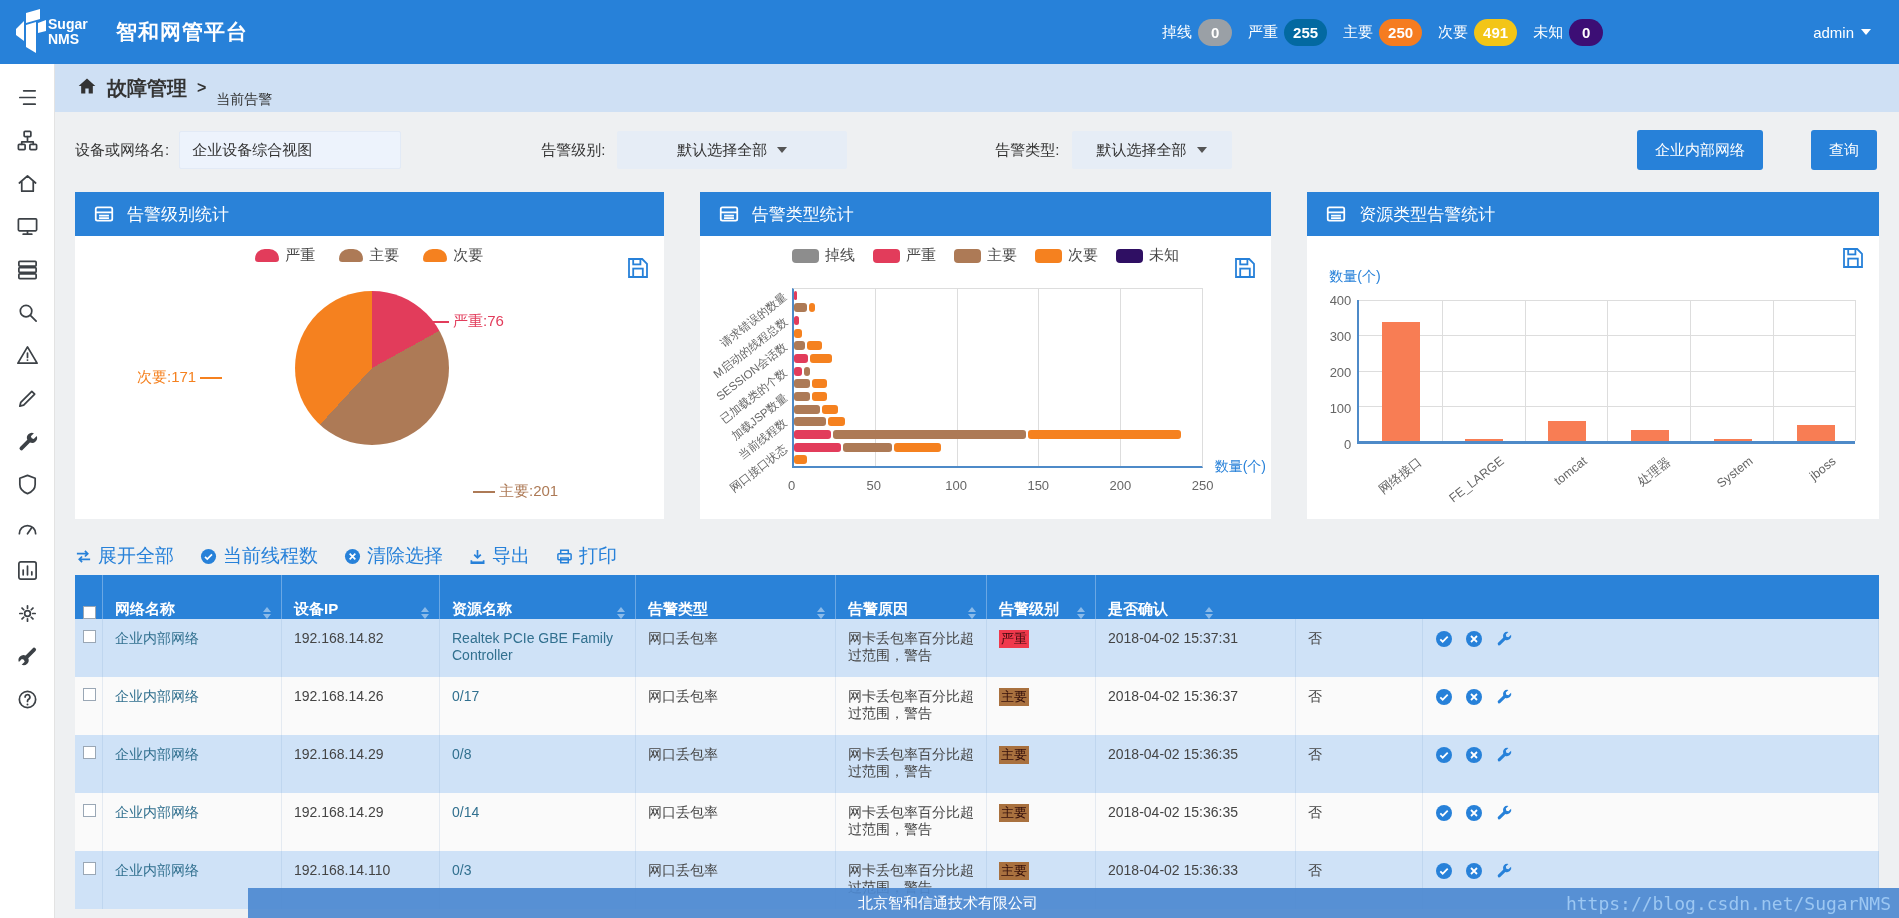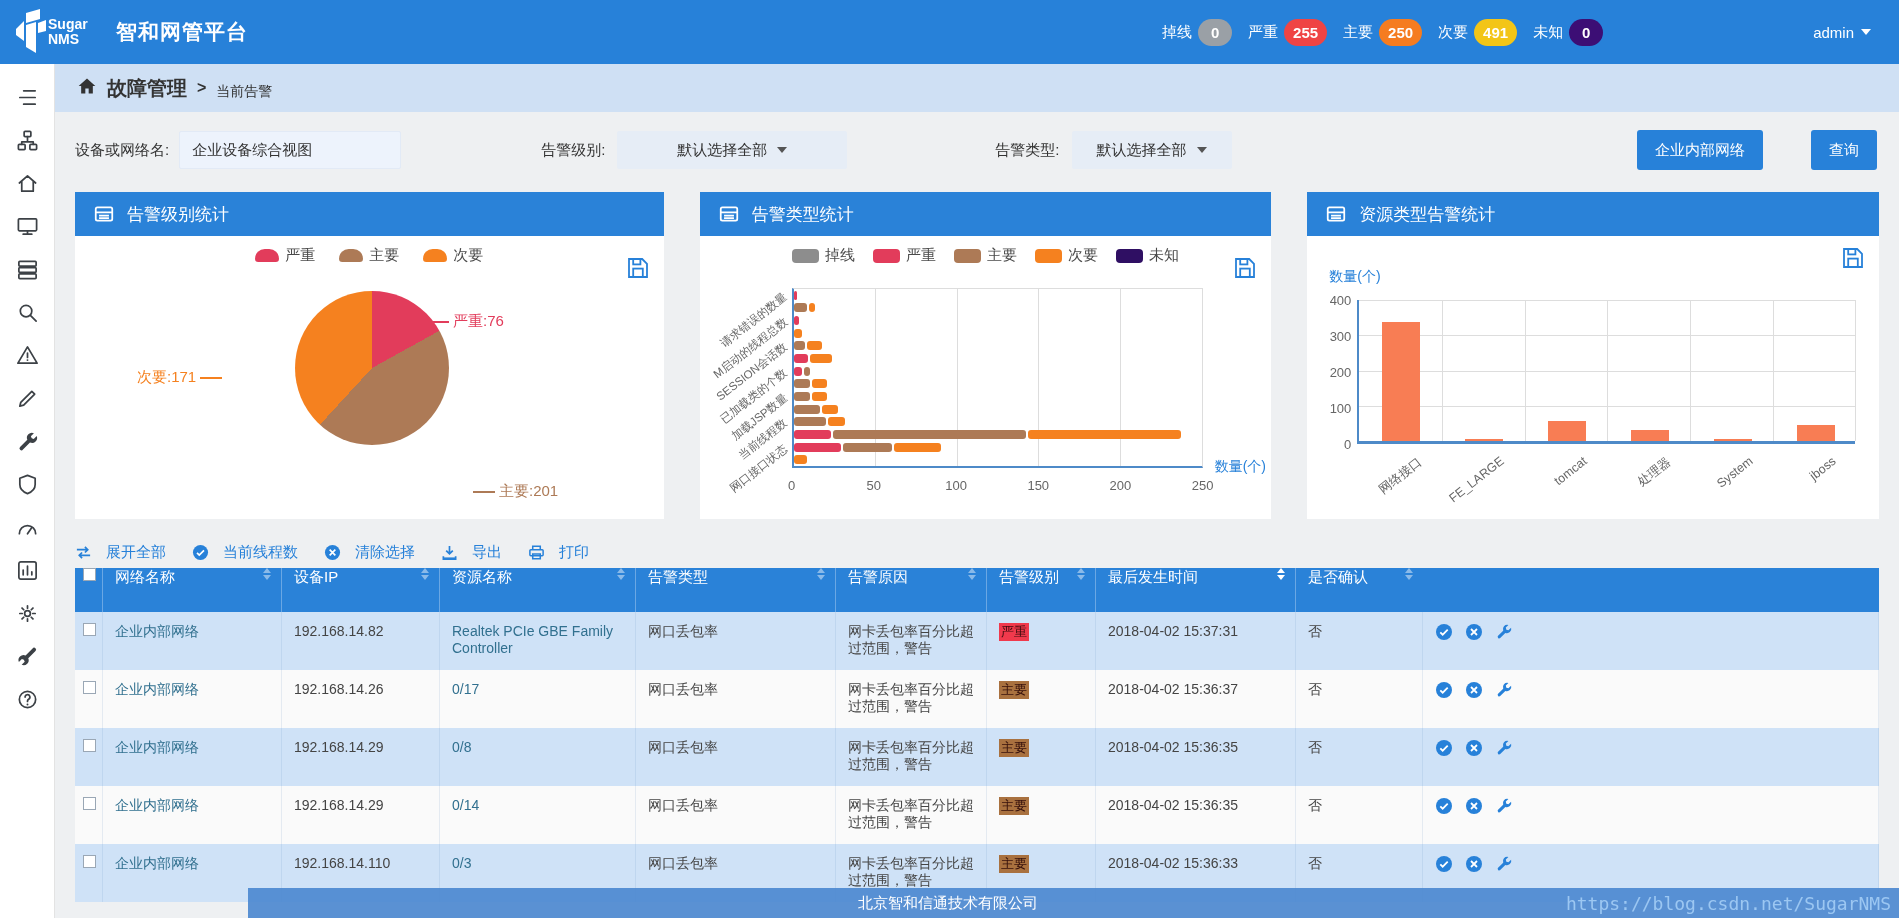--- a/index.html
+++ b/index.html
@@ -25,21 +25,21 @@
     border-right:1px solid #e3e3e3; z-index:20; display:flex; flex-direction:column; align-items:center; padding-top:12px; }
   .side-item { width:55px; height:43px; display:flex; align-items:center; justify-content:center; cursor:pointer; }
   .side-item svg { width:23px; height:23px; }
 
   
   .main { position:fixed; left:55px; top:64px; right:0; bottom:0; background:#eef0f2; overflow:hidden; }
   .breadcrumb-bar { height:48px; background:#cfe0f4; display:flex; align-items:center; padding-left:22px; gap:10px; }
   .bc-home svg { width:20px; height:20px; }
   .bc-section { font-size:20px; font-weight:bold; color:#333; }
   .bc-sep { font-size:16px; color:#333; font-weight:bold; }
-  .bc-page { font-size:14px; color:#333; position:relative; top:4px; }
+  .bc-page { font-size:14px; color:#333; position:relative; top:12px; }
 
   .filter-row { height:76px; display:flex; align-items:center; padding:0 20px; }
   .f-label { font-size:15px; color:#333; white-space:nowrap; }
   .f-input { width:222px; height:38px; background:#edf3fc; border:1px solid #e2eaf6; border-radius:2px;
     margin-left:10px; padding:0 12px; font-size:15px; color:#333; font-family:inherit; }
   .f-select { width:230px; height:38px; background:#e6edf6; border-radius:2px; margin-left:12px;
     display:flex; align-items:center; justify-content:center; gap:10px; font-size:15px; color:#333; cursor:pointer; }
   .f-select .caret-down { border-top-color:#555; }
   .btn { height:40px; background:#2781d9; color:#fff; border:none; border-radius:3px;
     font-size:15px; padding:0 18px; cursor:pointer; font-family:inherit; }
@@ -82,28 +82,28 @@
     border-left:2px solid #4e8ac8; border-bottom:3px solid #4e8ac8; }
   .vgrid-h { position:absolute; left:0; right:0; height:1px; background:#ddd; }
   .vgrid-v { position:absolute; top:0; bottom:0; width:1px; background:#ddd; }
   .vbar { position:absolute; bottom:0; }
   .vytick { position:absolute; right:calc(100% + 8px); transform:translateY(-50%); font-size:13px; color:#666; }
   .vxlab { position:absolute; font-size:12.5px; color:#666; white-space:nowrap;
     transform:translate(-100%,0) rotate(-38deg); transform-origin:100% 0; }
 
   
   .toolbar { margin:24px 20px 0; display:flex; align-items:center; gap:26px; }
-  .tool-link { display:flex; align-items:center; gap:14px; color:#2781d9; font-size:15px; cursor:pointer;text-align:right; }
+  .tool-link { display:flex; align-items:center; gap:6px; color:#2781d9; font-size:19px; cursor:pointer;text-align:right; }
   .tool-link svg { width:17px; height:17px; }
 
   
   .table-card { margin:6px 20px 0; }
   .table-title { height:36px; background:#2a82d8; color:#fff; font-size:16px; display:flex; align-items:center; padding-left:20px; }
   .thead { height:44px; background:#2a82d8; display:flex; }
-  .th { color:#fff; font-size:15px; font-weight:normal; display:flex; align-items:flex-start; padding-left:12px;
+  .th { color:#fff; font-size:15px; font-weight:bold; display:flex; align-items:flex-end; padding-left:12px;
     border-right:1px solid rgba(255,255,255,.3); cursor:pointer; }
   .th:last-child { border-right:none; cursor:default; }
   .sorter { display:inline-flex; flex-direction:column; gap:2px; margin-left:auto; margin-right:10px; }
   .sorter i { width:0; height:0; border-left:4.5px solid transparent; border-right:4.5px solid transparent; display:block; }
   .sorter .up { border-bottom:5px solid rgba(255,255,255,.45); }
   .sorter .dn { border-top:5px solid rgba(255,255,255,.45); }
   .sorter.active .up { border-bottom-color:#fff; }
   .sorter.active .dn { border-top-color:#fff; }
   .tbody { overflow:hidden; }
   .tr { display:flex; height:58px; }
@@ -139,21 +139,21 @@
     </div>
   </div>
   <div class="brand">智和网管平台</div>
   <div class="badges" id="nav-badges">
       <div class="badge-item">
         <span>掉线</span>
         <span class="pill" style="background: rgb(154, 160, 166);">0</span>
       </div>
       <div class="badge-item">
         <span>严重</span>
-        <span class="pill" style="background: #ef4444;">255</span>
+        <span class="pill" style="background: #0369a1;">255</span>
       </div>
       <div class="badge-item">
         <span>主要</span>
         <span class="pill" style="background: rgb(245, 124, 32);">250</span>
       </div>
       <div class="badge-item">
         <span>次要</span>
         <span class="pill" style="background: rgb(243, 197, 23);">491</span>
       </div>
       <div class="badge-item">
@@ -583,27 +583,20 @@
             <i class="dn"></i>
           </span>
         </div>
         <div class="th" style="width: 109px;">
           <span>告警级别</span>
           <span class="sorter">
             <i class="up"></i>
             <i class="dn"></i>
           </span>
         </div>
-        <div class="th" style="width: 200px;">
-          <span>最后发生时间</span>
-          <span class="sorter active">
-            <i class="up"></i>
-            <i class="dn"></i>
-          </span>
-        </div>
         <div class="th" style="width: 127px;">
           <span>是否确认</span>
           <span class="sorter">
             <i class="up"></i>
             <i class="dn"></i>
           </span>
         </div>
       </div>
     <div class="tbody" id="tbody">
         <div class="tr" style="background: rgb(207, 226, 247);">

